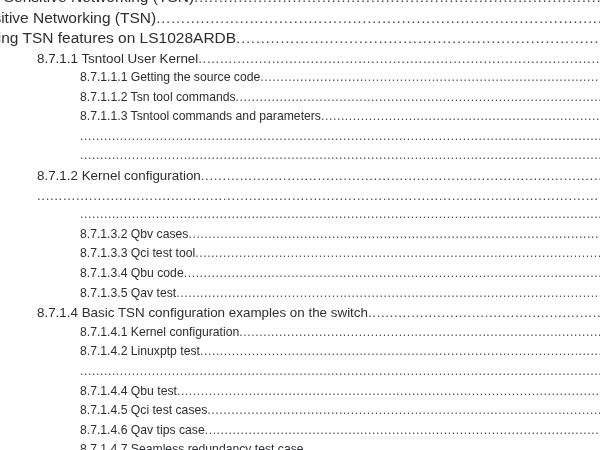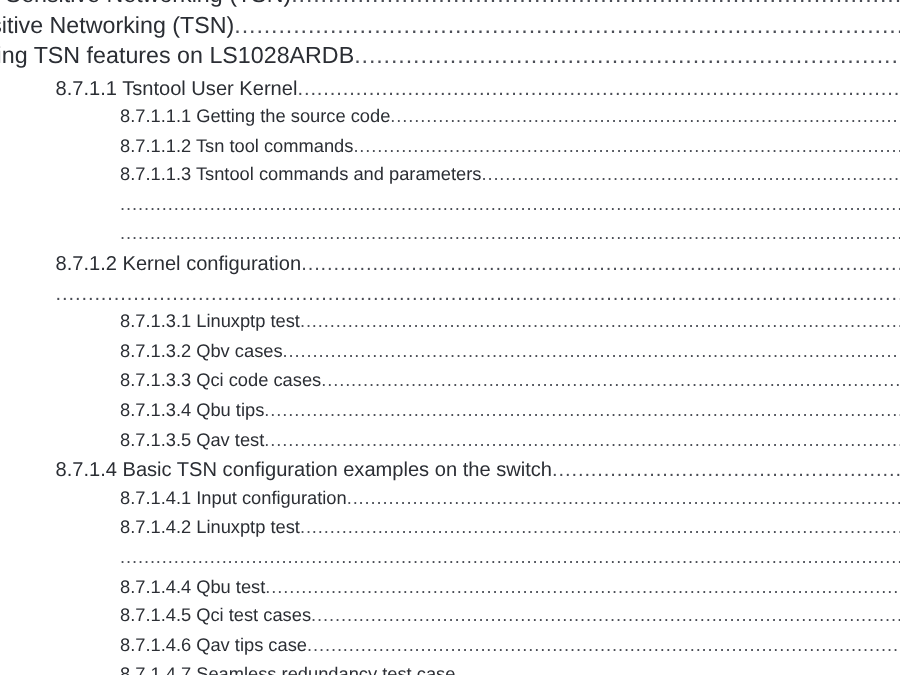--- a/index.html
+++ b/index.html
@@ -100,45 +100,44 @@
         <span class="leader">............................................................................................................................................................................................................</span>
       </div>
       <div class="toc-row lvl2">
         <span class="toc-label">8.7.1.2 Kernel configuration</span>
         <span class="leader">............................................................................................................................................................................................................</span>
       </div>
       <div class="toc-row lvl2">
         <span class="leader">............................................................................................................................................................................................................</span>
       </div>
       <div class="toc-row lvl3">
-        <span class="toc-label">8.7.1.3.1 Linuxptp test</span>
         <span class="leader">............................................................................................................................................................................................................</span>
       </div>
       <div class="toc-row lvl3">
         <span class="toc-label">8.7.1.3.2 Qbv cases</span>
         <span class="leader">............................................................................................................................................................................................................</span>
       </div>
       <div class="toc-row lvl3">
-        <span class="toc-label">8.7.1.3.3 Qci code cases</span>
+        <span class="toc-label">8.7.1.3.3 Qci test tool</span>
         <span class="leader">............................................................................................................................................................................................................</span>
       </div>
       <div class="toc-row lvl3">
-        <span class="toc-label">8.7.1.3.4 Qbu tips</span>
+        <span class="toc-label">8.7.1.3.4 Qbu code</span>
         <span class="leader">............................................................................................................................................................................................................</span>
       </div>
       <div class="toc-row lvl3">
         <span class="toc-label">8.7.1.3.5 Qav test</span>
         <span class="leader">............................................................................................................................................................................................................</span>
       </div>
       <div class="toc-row lvl2">
         <span class="toc-label">8.7.1.4 Basic TSN configuration examples on the switch</span>
         <span class="leader">............................................................................................................................................................................................................</span>
       </div>
       <div class="toc-row lvl3">
-        <span class="toc-label">8.7.1.4.1 Input configuration</span>
+        <span class="toc-label">8.7.1.4.1 Kernel configuration</span>
         <span class="leader">............................................................................................................................................................................................................</span>
       </div>
       <div class="toc-row lvl3">
         <span class="toc-label">8.7.1.4.2 Linuxptp test </span>
         <span class="leader">............................................................................................................................................................................................................</span>
       </div>
       <div class="toc-row lvl3">
         <span class="leader">............................................................................................................................................................................................................</span>
       </div>
       <div class="toc-row lvl3">

